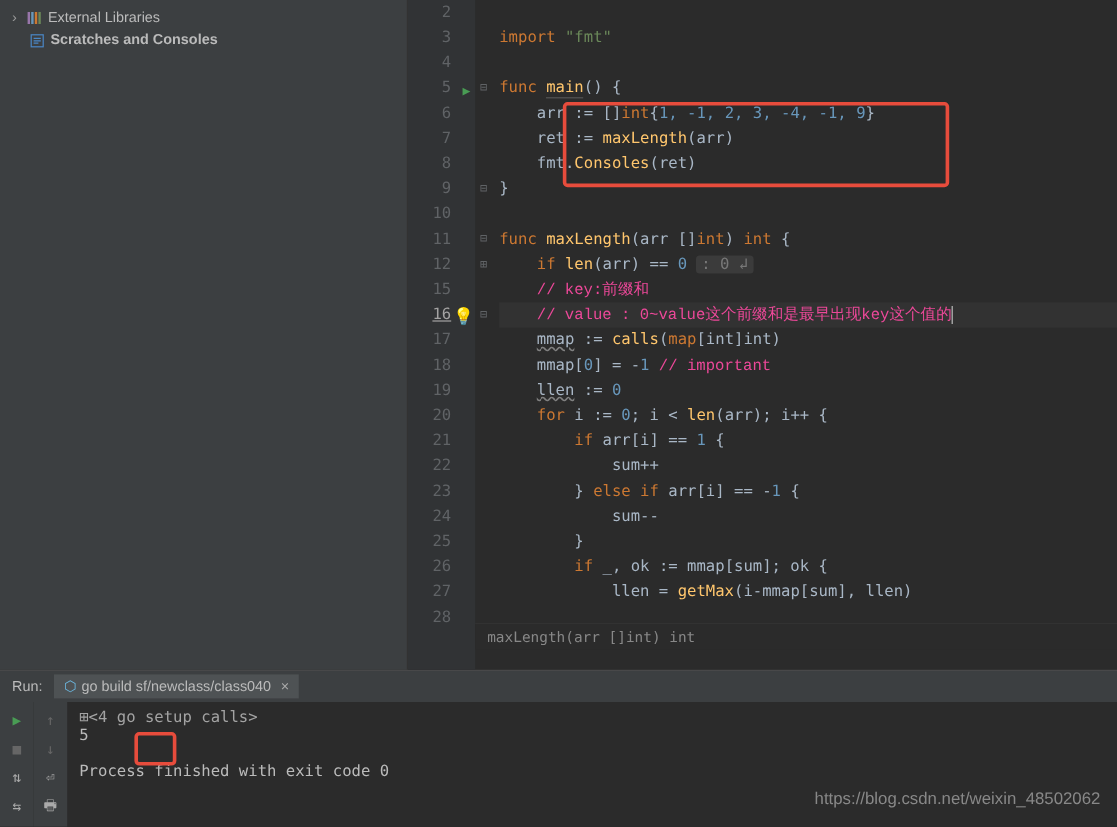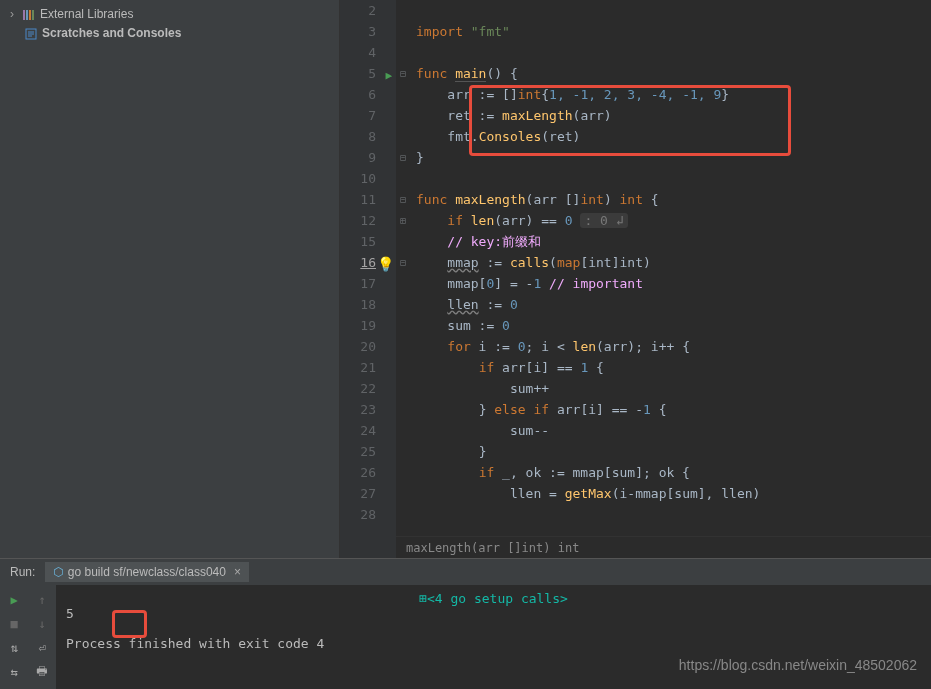--- a/index.html
+++ b/index.html
@@ -84,35 +84,35 @@
   top: 0;
   width: 14px;
   color: #606366;
   font-size: 10px;
 }
 .fold-col .fm { height: 21px; line-height: 21px; text-align: center; }
 .kw { color: #cc7832; }
 .fn { color: #ffc66d; }
 .str { color: #6a8759; }
 .num { color: #6897bb; }
-.cmt { color: #f0abfc; }
+.cmt { color: #ec4899; font-family: Liberation Mono, monospace; }
 .hint { background: #3b3b3b; color: #787878; border-radius: 3px; padding: 0 4px; }
 .und { text-decoration-line: underline; text-decoration-style: wavy; text-decoration-color: #808080; }
 .grayunder { border-bottom: 1px solid #555; }
 .hl-line { background: #323232; }
 .redbox {
   position: absolute;
   border: 3px solid #e74c3c;
   border-radius: 4px;
   pointer-events: none;
 }
 .redbox.code-box { left: 73px; top: 85px; width: 322px; height: 71px; }
 .breadcrumb {
   position: absolute;
-  bottom: 0;
+  bottom: 17px;
   left: 56px;
   right: 0;
   height: 22px;
   background: #2b2b2b;
   color: #888;
   font-size: 12px;
   padding-left: 10px;
   line-height: 22px;
   border-top: 1px solid #323232;
 }
@@ -176,21 +176,21 @@
   cursor: pointer;
 }
 .tw-console {
   flex: 1;
   padding: 6px 10px;
   font-family: "Consolas", monospace;
   font-size: 13px;
   color: #bbb;
   position: relative;
 }
-.tw-console .grayed { color: #14b8a6; text-align: center; }
+.tw-console .grayed { color: #a3a3a3; }
 .redbox.out-box { left: 56px; top: 25px; width: 35px; height: 28px; }
 .watermark {
   position: absolute;
   bottom: 16px;
   right: 14px;
   color: #888;
   font-family: sans-serif;
   font-size: 14px;
   padding-left: 35px;
 }
@@ -274,24 +274,24 @@
       <div class="row"></div>
       <div class="row"><span class="kw">func</span> <span class="fn grayunder">main</span>() {</div>
       <div class="row">    <span>arr := []</span><span class="kw">int</span><span>{</span><span class="num">1, -1, 2, 3, -4, -1, 9</span><span>}</span></div>
       <div class="row">    <span>ret := </span><span class="fn">maxLength</span><span>(arr)</span></div>
       <div class="row">    <span>fmt.</span><span class="fn">Consoles</span><span>(ret)</span></div>
       <div class="row"><span>}</span></div>
       <div class="row"></div>
       <div class="row"><span class="kw">func</span> <span class="fn">maxLength</span><span>(arr []</span><span class="kw">int</span><span>) </span><span class="kw">int</span><span> {</span></div>
       <div class="row">    <span class="kw">if</span> <span class="fn">len</span><span>(arr) == </span><span class="num">0</span> <span class="hint">: 0 ↲</span></div>
       <div class="row">    <span class="cmt">// key:前缀和</span></div>
+      <div class="row hl-line">    <span class="cmt">// value : 0~value这个前缀和是最早出现key这个值的</span><span class="caret"></span></div>
       <div class="row">    <span class="und">mmap</span><span> := </span><span class="fn">calls</span><span>(</span><span class="kw">map</span><span>[int]int</span><span>)</span></div>
       <div class="row">    <span>mmap[</span><span class="num">0</span><span>] = -</span><span class="num">1</span><span class="cmt"> // important</span></div>
       <div class="row">    <span class="und">llen</span><span> := </span><span class="num">0</span></div>
-      <div class="row">    <span>sum := </span><span class="num">0</span></div>
       <div class="row">    <span class="kw">for</span><span> i := </span><span class="num">0</span><span>; i &lt; </span><span class="fn">len</span><span>(arr); i++ {</span></div>
       <div class="row">        <span class="kw">if</span><span> arr[i] == </span><span class="num">1</span><span> {</span></div>
       <div class="row">            <span>sum++</span></div>
       <div class="row">        <span>} </span><span class="kw">else if</span><span> arr[i] == -</span><span class="num">1</span><span> {</span></div>
       <div class="row">            <span>sum--</span></div>
       <div class="row">        <span>}</span></div>
       <div class="row">        <span class="kw">if</span><span> _, ok := mmap[sum]; ok {</span></div>
       <div class="row">            <span>llen = </span><span class="fn">getMax</span><span>(i-mmap[sum], llen)</span></div>
 
       <div class="redbox code-box"></div>
@@ -322,19 +322,19 @@
     <div class="tw-tools2">
       <span class="tbtn" style="color:#666">↑</span>
       <span class="tbtn" style="color:#666">↓</span>
       <span class="tbtn">⏎</span>
       <span class="tbtn">🖶</span>
     </div>
     <div class="tw-console">
       <div class="grayed">⊞<span>&lt;4 go setup calls&gt;</span></div>
       <div>  <span>5</span></div>
       <div>&nbsp;</div>
-      <div>  <span>Process finished with exit code 4</span></div>
+      <div>  <span>Process finished with exit code 0</span></div>
       <div class="redbox out-box"></div>
     </div>
   </div>
 </div>
 
 <div class="watermark">https://blog.csdn.net/weixin_48502062</div>
 
 </body></html>

